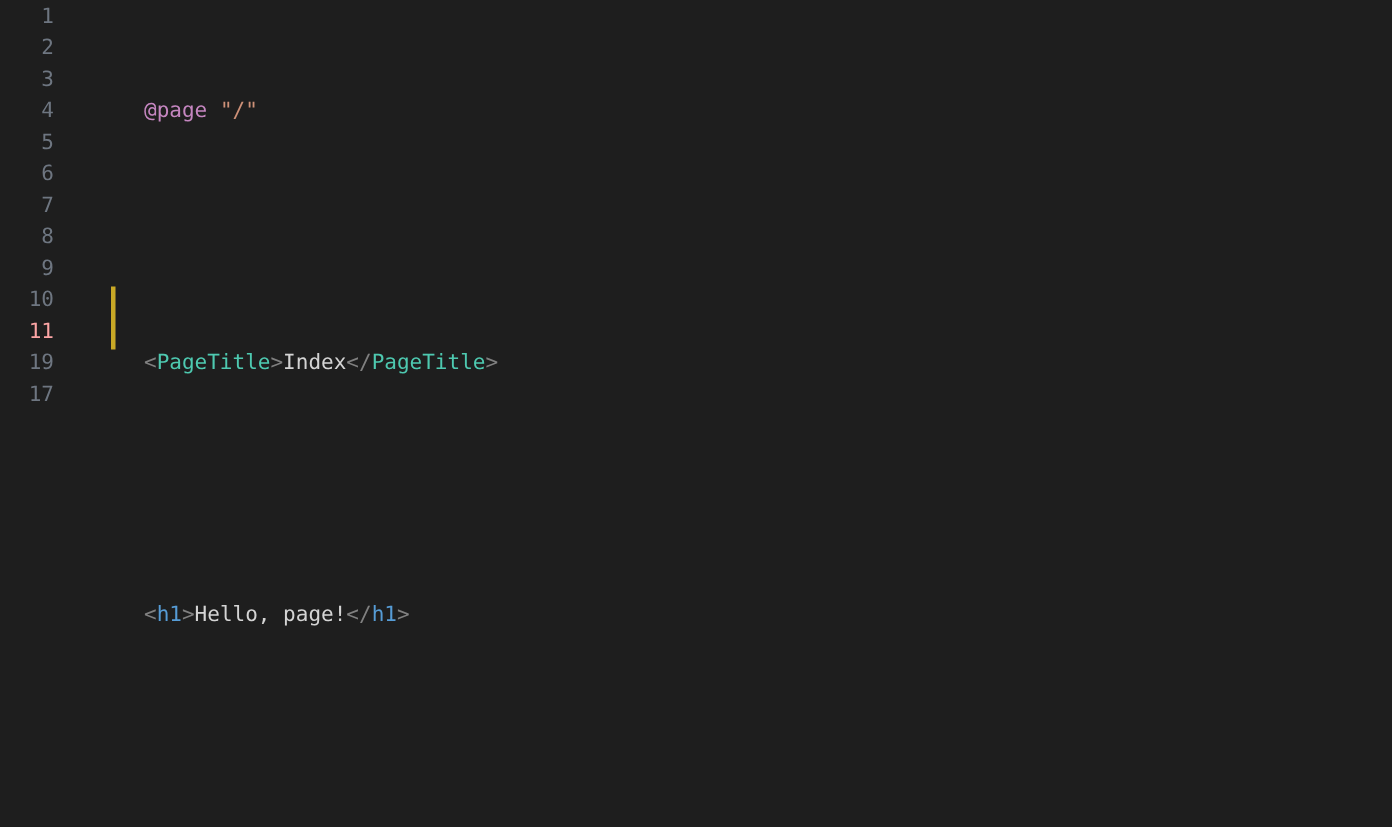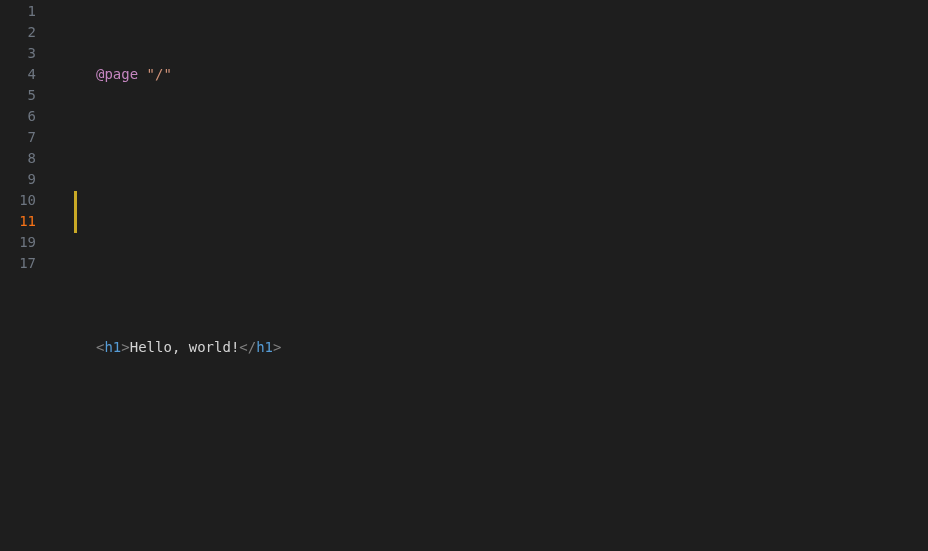--- a/index.html
+++ b/index.html
@@ -27,21 +27,21 @@
     text-align: right;
     color: #6e7681;
     user-select: none;
     background: #1e1e1e;
   }
   .gutter .ln {
     padding-right: 22px;
     height: 21px;
   }
   .gutter .ln.current {
-    color: #f97316;
+    color: #fca5a5;
   }
   .code {
     flex: 1 1 auto;
     padding-top: 1px;
     padding-left: 38px;
     color: #d4d4d4;
     white-space: pre;
     position: relative;
   }
   .code .row {
@@ -84,24 +84,25 @@
     <div class="ln">19</div>
     <div class="ln">17</div>
   </div>
 
   <div class="code">
     
     <div class="row"><span class="t-dir">@</span><span class="t-dir">page</span><span> </span><span class="t-str">"/"</span></div>
     
     <div class="row"></div>
     
+    <div class="row"><span class="t-punc">&lt;</span><span class="t-comp">PageTitle</span><span class="t-punc">&gt;</span><span class="t-text">Index</span><span class="t-punc">&lt;/</span><span class="t-comp">PageTitle</span><span class="t-punc">&gt;</span></div>
     
     <div class="row"></div>
     
-    <div class="row"><span class="t-punc">&lt;</span><span class="t-tag">h1</span><span class="t-punc">&gt;</span><span class="t-text">Hello, world!</span><span class="t-punc">&lt;/</span><span class="t-tag">h1</span><span class="t-punc">&gt;</span></div>
+    <div class="row"><span class="t-punc">&lt;</span><span class="t-tag">h1</span><span class="t-punc">&gt;</span><span class="t-text">Hello, page!</span><span class="t-punc">&lt;/</span><span class="t-tag">h1</span><span class="t-punc">&gt;</span></div>
     
     <div class="row"></div>
     
     
     
     
     
     
     
     

